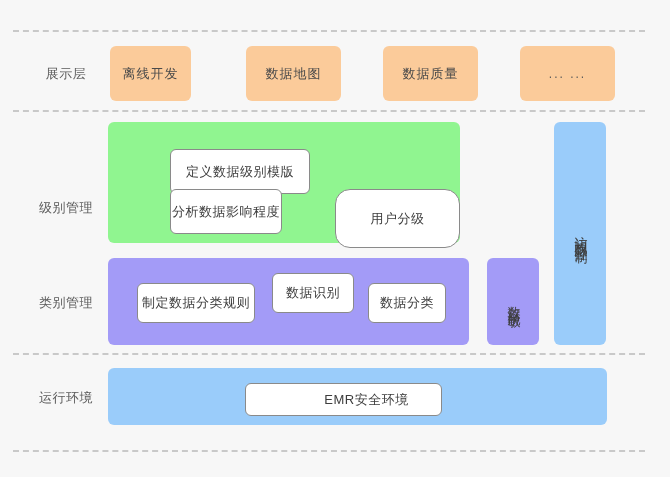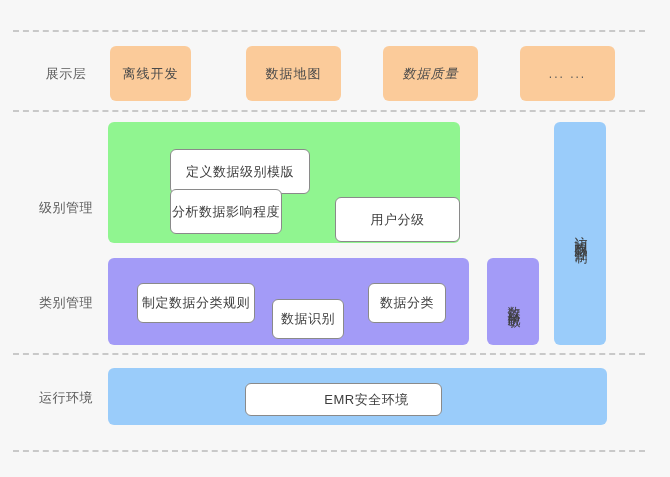--- a/index.html
+++ b/index.html
@@ -119,33 +119,33 @@
   <div class="divider" style="top:353px;"></div>
   <div class="divider" style="top:450px;"></div>
 
   <div class="row-label" style="top:66px;">展示层</div>
   <div class="row-label" style="top:200px;">级别管理</div>
   <div class="row-label" style="top:295px;">类别管理</div>
   <div class="row-label" style="top:390px;">运行环境</div>
 
   <div class="tile-orange" style="left:110px;top:46px;width:81px;">离线开发</div>
   <div class="tile-orange" style="left:246px;top:46px;width:95px;">数据地图</div>
-  <div class="tile-orange" style="left:383px;top:46px;width:95px;font-style:italic;">数据质量</div>
+  <div class="tile-orange" style="left:383px;top:46px;width:95px;">数据质量</div>
   <div class="tile-orange dots" style="left:520px;top:46px;width:95px;">... ...</div>
 
   <div class="panel panel-green" style="left:108px;top:122px;width:352px;height:121px;"></div>
 
   <div class="box-white" style="left:170px;top:136px;width:140px;height:45px;margin-top:13px;">定义数据级别模版</div>
   <div class="box-white" style="left:170px;top:189px;width:112px;height:45px;">分析数据影响程度</div>
-  <div class="box-white" style="left:335px;top:197px;width:125px;height:45px;">用户分级</div>
+  <div class="box-white" style="left:335px;top:189px;width:125px;height:59px;border-radius:15px;">用户分级</div>
 
   <div class="panel panel-purple" style="left:108px;top:258px;width:361px;height:87px;"></div>
 
   <div class="box-white" style="left:137px;top:283px;width:118px;height:40px;">制定数据分类规则</div>
-  <div class="box-white" style="left:272px;top:299px;width:72px;height:40px;">数据识别</div>
+  <div class="box-white" style="left:272px;top:273px;width:82px;height:40px;">数据识别</div>
   <div class="box-white" style="left:368px;top:283px;width:78px;height:40px;">数据分类</div>
 
   <div class="pillar pillar-purple" style="left:487px;top:258px;width:52px;height:87px;">
     <span class="vtext">数据脱敏</span>
   </div>
 
   <div class="pillar pillar-blue" style="left:554px;top:122px;width:52px;height:223px;">
     <span class="vtext">访问权限控制</span>
   </div>
 

